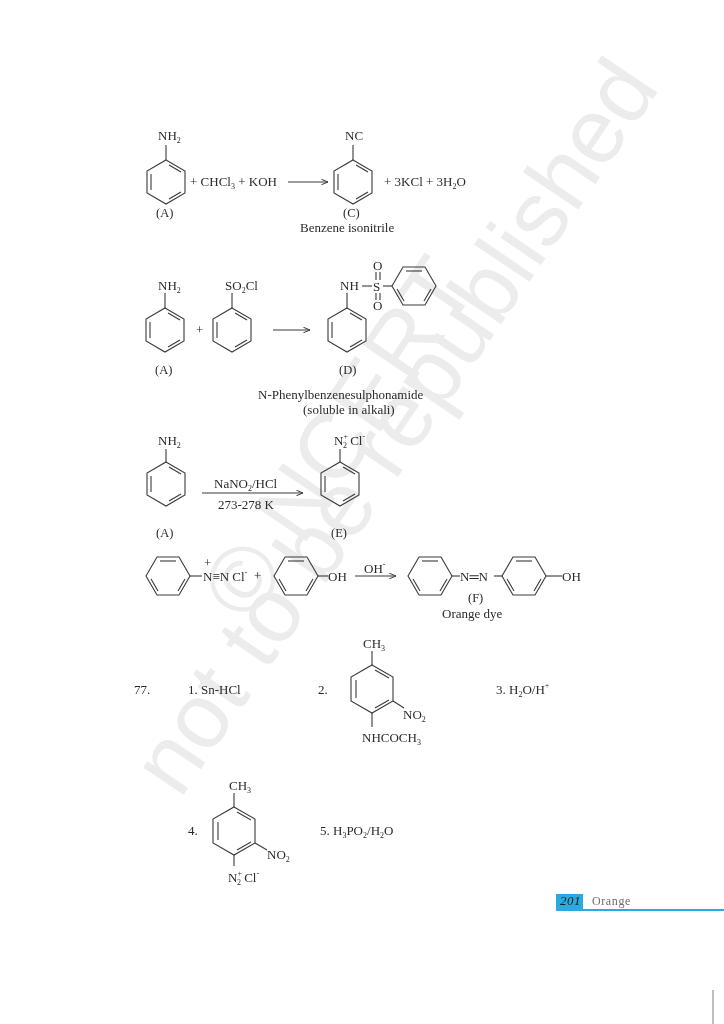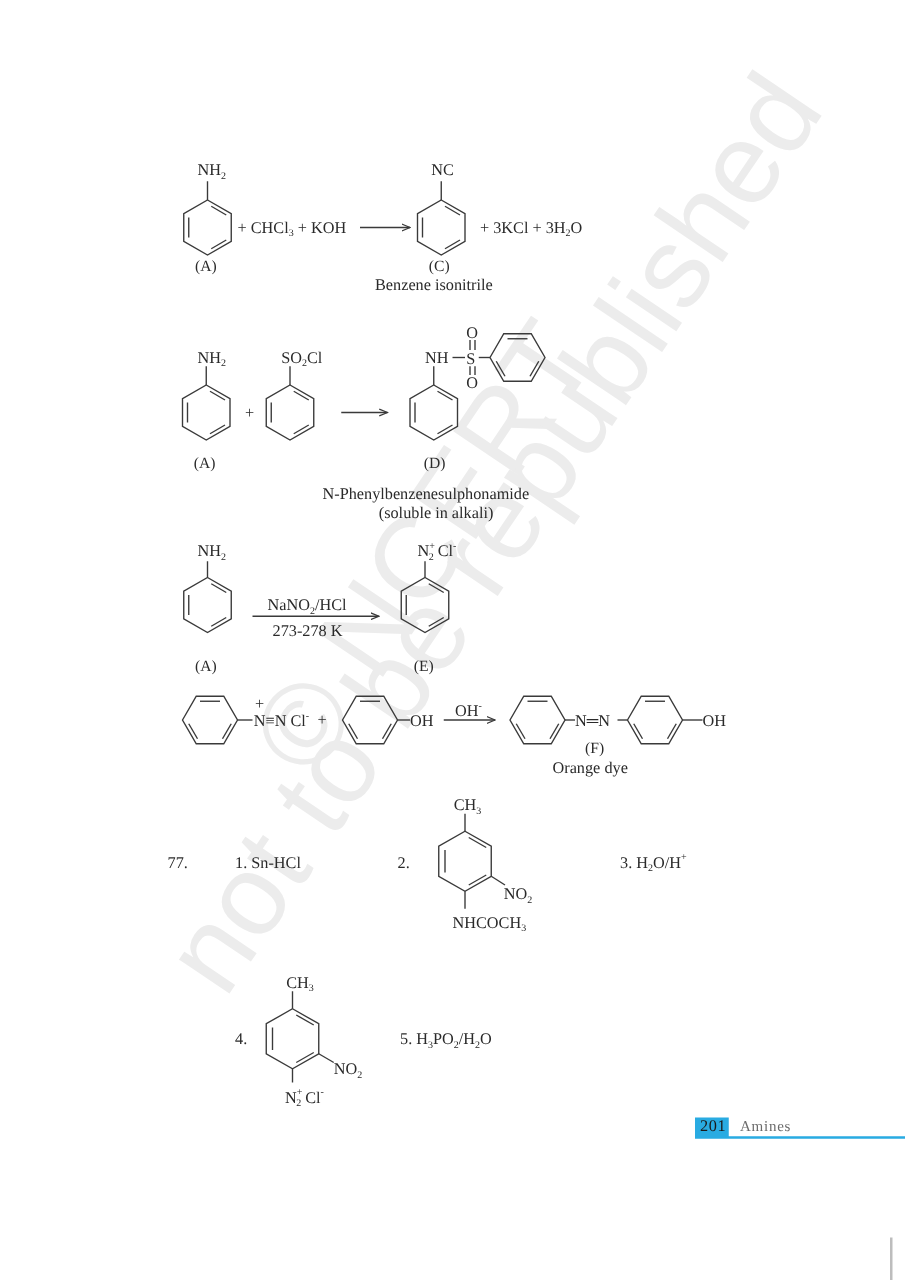--- a/index.html
+++ b/index.html
@@ -9,21 +9,21 @@
   .watermark { position: absolute; left: 0; top: 0; width: 724px; height: 1024px; pointer-events: none; }
   .wm-text { font-family: "Liberation Sans", "DejaVu Sans", sans-serif; fill: #ececec; }
   svg.chem { position: absolute; left: 0; top: 0; width: 724px; height: 1024px; }
   .bond { stroke: #3a3a3a; stroke-width: 1.1; fill: none; }
   .t { font-family: "Liberation Serif", "DejaVu Serif", serif; fill: #2a2a2a; font-size: 13px; }
   .ts { font-size: 8px; }
   .lbl { font-size: 12.5px; }
   .footer { position: absolute; left: 556px; top: 894px; width: 168px; height: 18px; }
   .footer-num { position: absolute; left: 0; top: 0; height: 16px; width: 27px; background: #29abe2;
                 font-family: "Liberation Serif", serif; font-size: 13px; color: #1a1a1a;
-                line-height: 14px; padding-left: 4px; box-sizing: border-box; letter-spacing: 0.5px;}
+                line-height: 14px; padding-left: 4px; box-sizing: border-box; letter-spacing: 0.5px; font-style: italic;}
   .footer-title { position: absolute; left: 36px; top: 0px; font-family: "Liberation Serif", serif;
                   font-size: 12px; color: #6b6b6b; letter-spacing: 0.6px; }
   .footer-line { position: absolute; left: 0; top: 15px; width: 168px; height: 2px; background: #29abe2; }
   .crop-mark { position: absolute; left: 712px; top: 990px; width: 2px; height: 34px; background: #bdbdbd; }
 </style>
 </head>
 <body>
 
 <div class="page">
 
@@ -174,16 +174,16 @@
         <line class="bond" x1="234" y1="855" x2="234" y2="866"></line>
         <text class="t" x="228" y="882">N<tspan class="ts" dy="-6">+</tspan><tspan class="ts" dx="-5" dy="9">2</tspan><tspan dy="-3"> Cl</tspan><tspan class="ts" dy="-6">-</tspan></text>
       </g>
       <text class="t" x="320" y="835"><tspan>5.</tspan> H<tspan class="ts" dy="3">3</tspan><tspan dy="-3">PO</tspan><tspan class="ts" dy="3">2</tspan><tspan dy="-3">/H</tspan><tspan class="ts" dy="3">2</tspan><tspan dy="-3">O</tspan></text>
     </g>
   </svg>
 
   <div class="footer">
     <div class="footer-line"></div>
     <div class="footer-num">201</div>
-    <div class="footer-title">Amines</div>
+    <div class="footer-title">Orange</div>
   </div>
   <div class="crop-mark"></div>
 </div>
 
 </body></html>

